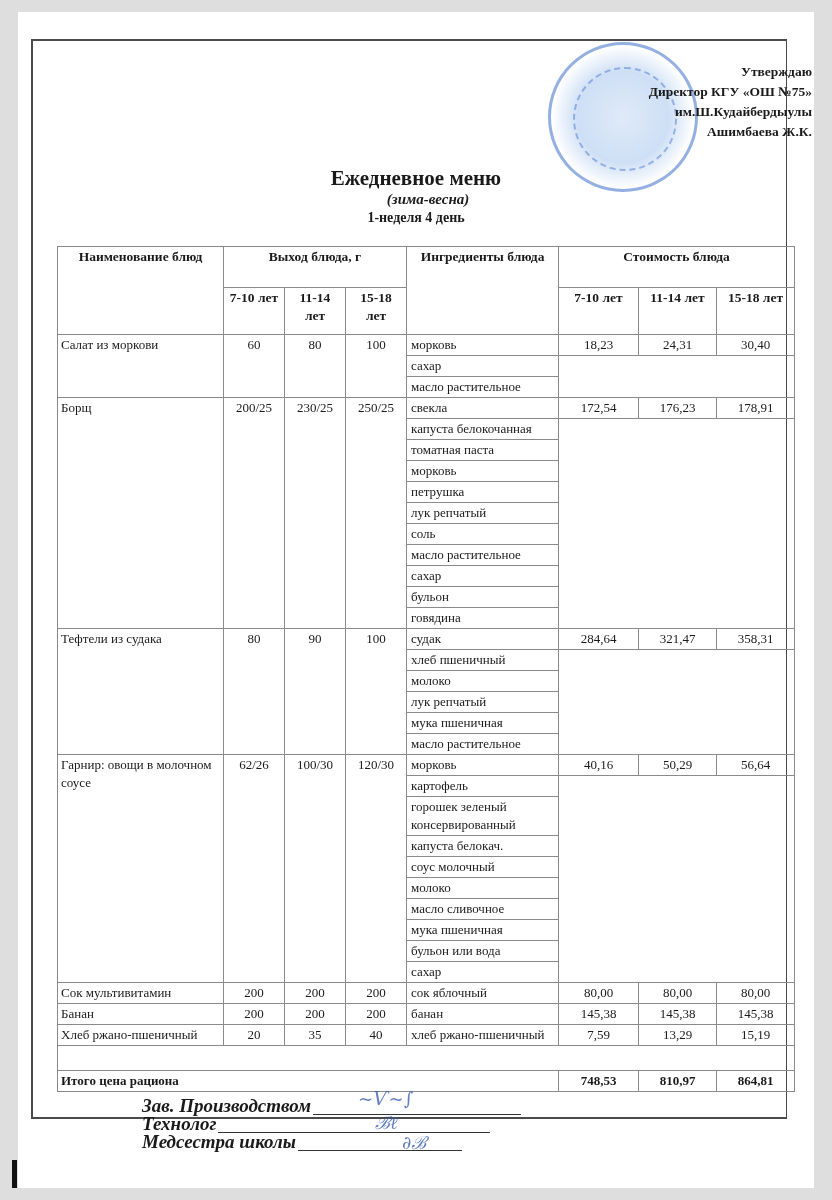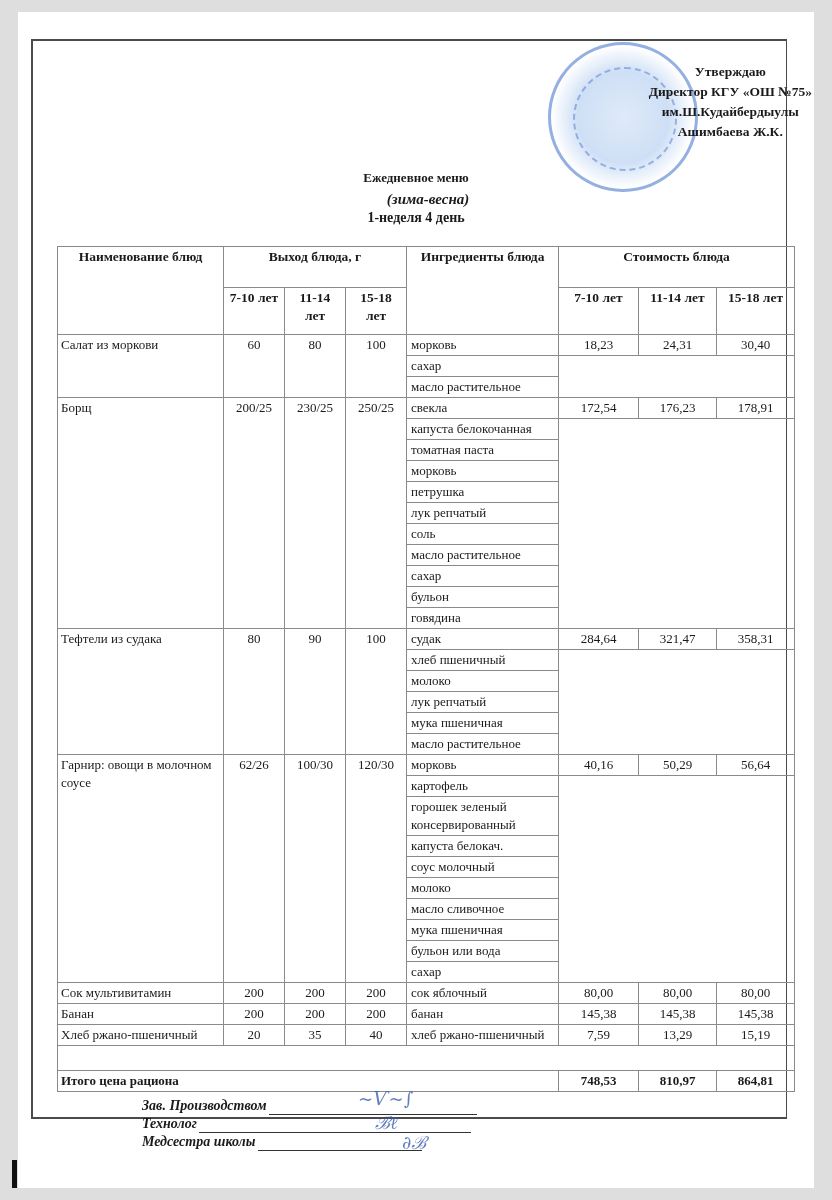--- a/index.html
+++ b/index.html
@@ -8,53 +8,53 @@
     font-family: "Liberation Serif", "DejaVu Serif", serif; color: #1a1a1a;
   }
   .sheet {
     position: absolute; left: 18px; top: 12px; width: 796px; height: 1176px; background: #ffffff;
   }
   .frame {
     position: absolute; left: 31px; top: 39px; width: 756px; height: 1080px;
     border: 2px solid #4a4a4a; border-right-width: 1.5px; box-sizing: border-box;
   }
   .approve {
-    position: absolute; right: 20px; top: 62px; text-align: center;
+    position: absolute; right: 20px; top: 62px; text-align: right;
     font-weight: bold; font-size: 13.5px; line-height: 20px;
   }
   .stamp {
     position: absolute; left: 548px; top: 42px; width: 150px; height: 150px; border-radius: 50%;
     border: 3px solid rgba(60,110,200,0.55); box-sizing: border-box;
     background: radial-gradient(circle, rgba(80,140,220,0.18) 0%, rgba(80,140,220,0.28) 45%, rgba(255,255,255,0) 70%);
   }
   .stamp-inner {
     position: absolute; left: 22px; top: 22px; width: 100px; height: 100px; border-radius: 50%;
     border: 2px dashed rgba(60,110,200,0.45);
   }
   .title-block { position: absolute; left: 0; width: 832px; top: 166px; text-align: center; }
-  .title-block .t1 { font-size: 13px; font-weight: bold; line-height: 24px; }
+  .title-block .t1 { font-size: 21px; font-weight: bold; line-height: 24px; }
   .title-block .t2 { font-size: 15px; font-weight: bold; font-style: italic; line-height: 19px; padding-left: 24px; }
   .title-block .t3 { font-size: 14px; font-weight: bold; line-height: 17px; }
   .title-block .t4 { font-size: 14px; font-weight: bold; line-height: 17px; }
 
   table.menu {
     position: absolute; left: 57px; top: 246px; width: 737px; border-collapse: collapse;
     font-size: 13px; table-layout: fixed;
   }
   table.menu td, table.menu th {
     border: 1px solid #8a8a8a; padding: 1px 3px; vertical-align: top; line-height: 18px;
   }
   table.menu th { font-weight: bold; text-align: center; font-size: 13.5px; }
   .num { text-align: center; }
   .cost { text-align: center; }
   .ingr { padding-left: 4px !important; }
   .total-row td { font-weight: bold; }
   .gap-row td { height: 22px; border-left: 1px solid #8a8a8a; border-right: 1px solid #8a8a8a; }
 
-  .signs { position: absolute; left: 142px; top: 1097px; font-size: 14px; font-weight: bold; font-style: italic; line-height: 18px; }
+  .signs { position: absolute; left: 142px; top: 1097px; font-size: 19px; font-weight: bold; font-style: italic; line-height: 18px; }
   .sign-line { display: flex; align-items: flex-end; }
   .sign-line .under { border-bottom: 1px solid #333; height: 14px; margin-left: 2px; }
   .scribble { position: absolute; color: #3b5fb0; font-family: "DejaVu Serif", serif; font-style: italic; font-size: 18px; opacity: 0.8; }
   .corner-mark { position: absolute; left: 12px; top: 1160px; width: 5px; height: 28px; background: #111; }
 </style>
 </head>
 <body>
 
 <div class="sheet"></div>
 <div class="frame"></div>

